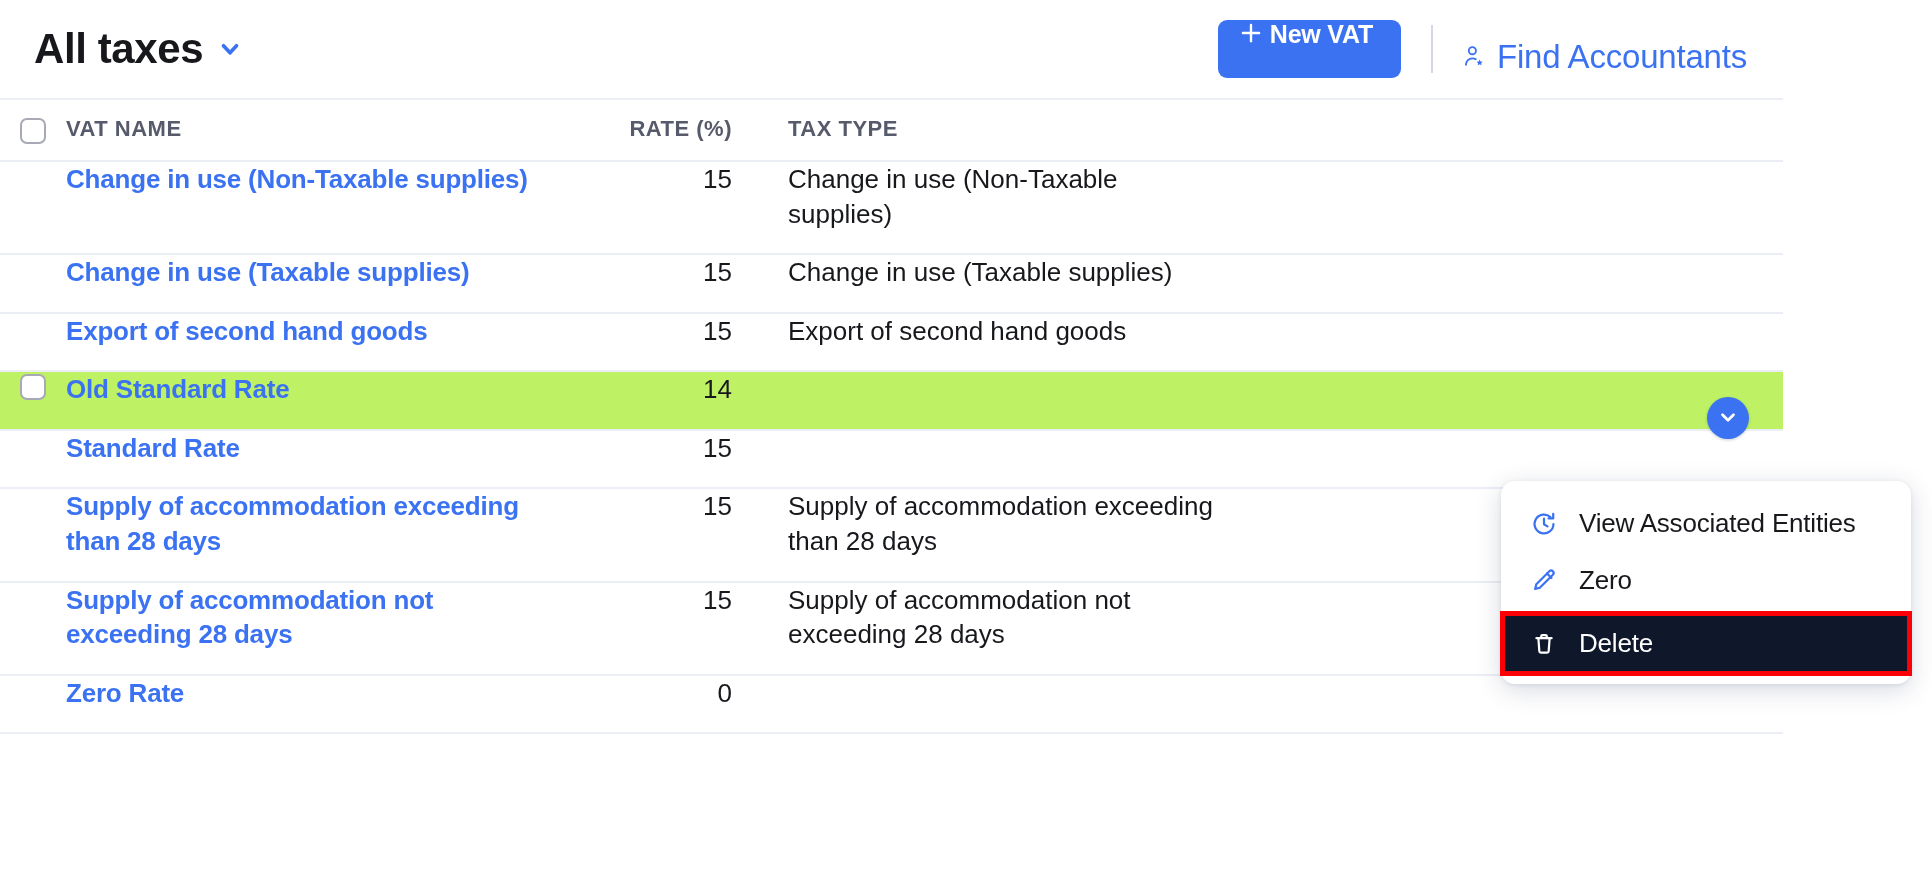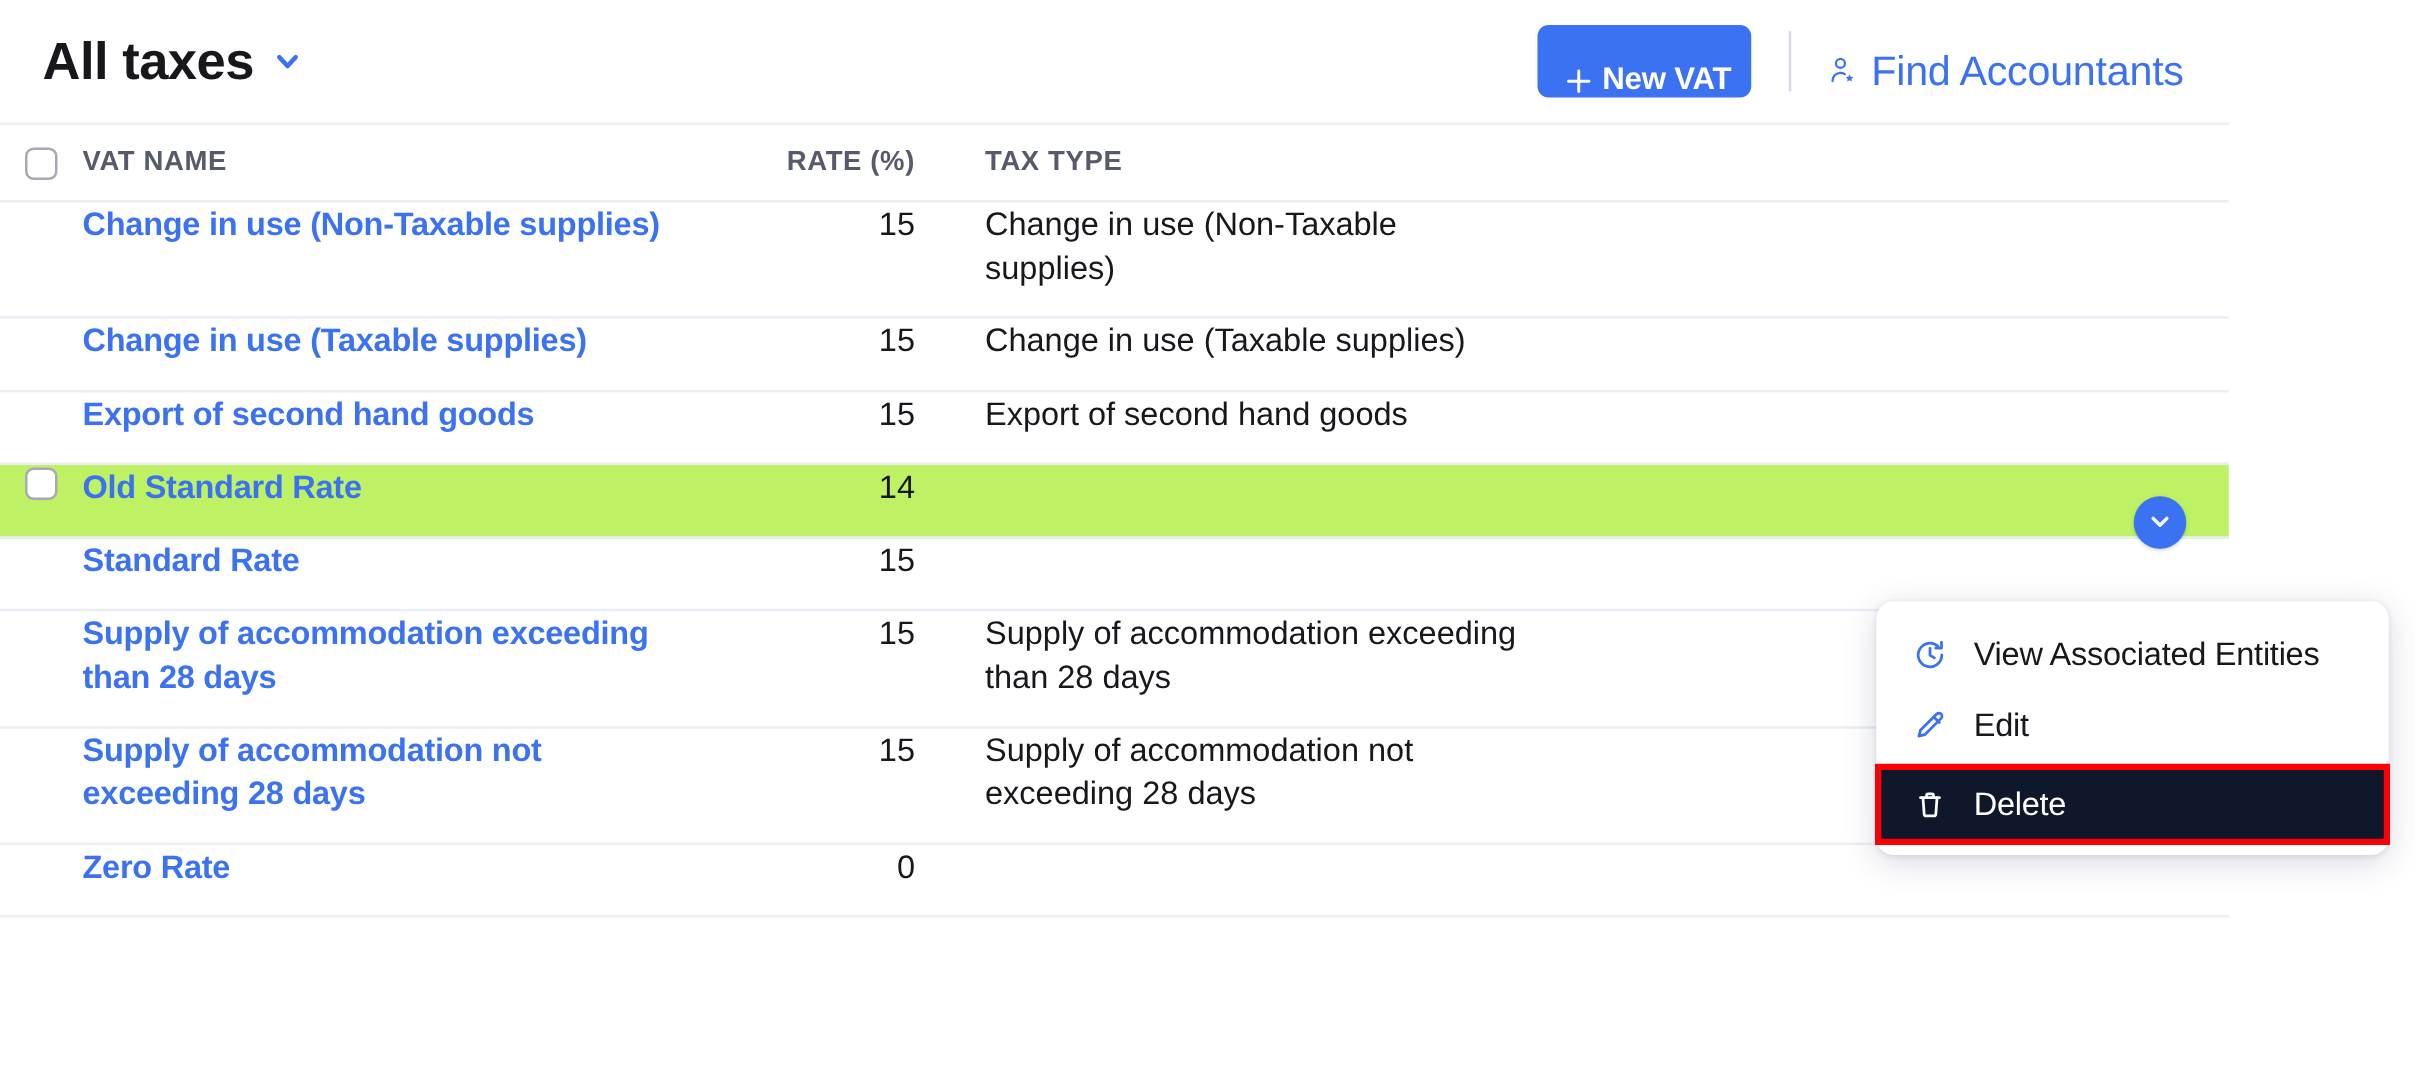--- a/index.html
+++ b/index.html
@@ -49,25 +49,25 @@
   }
 
   .header-right {
     margin-left: auto;
     display: flex;
     align-items: center;
   }
 
   .btn-new {
     display: inline-flex;
-    align-items: flex-end;
+    align-items: flex-start;
     justify-content: center;
     gap: 6px;
     height: 58px;
-    padding: 0 16px 0 20px;
+    padding: 0 28px 0 20px;
     background: #3b72f2;
     color: #ffffff;
     border: none;
     border-radius: 9px;
     font-family: "Liberation Sans", sans-serif;
     font-size: 25px;
     font-weight: 600;
     letter-spacing: -0.2px;
     cursor: pointer;
   }
@@ -428,21 +428,21 @@
       <span>View Associated Entities</span>
     </div>
 
     <div class="menu-item">
       <span class="mi-icon">
         <svg width="28" height="28" viewBox="0 0 24 24" fill="none" stroke="currentColor" stroke-width="1.9" stroke-linecap="round" stroke-linejoin="round">
           <path d="M16.6 3.6a2.1 2.1 0 0 1 3 3L8.4 17.8l-4 1 1-4z"></path>
           <line x1="14.6" y1="5.6" x2="18.4" y2="9.4"></line>
         </svg>
       </span>
-      <span>Edit</span>
+      <span>Zero</span>
     </div>
 
     <div class="menu-item highlighted">
       <span class="mi-icon">
         <svg width="28" height="28" viewBox="0 0 24 24" fill="none" stroke="currentColor" stroke-width="1.9" stroke-linecap="round" stroke-linejoin="round">
           <path d="M5.5 7h13"></path>
           <path d="M9.6 7V5.4c0-.6.5-1.1 1.1-1.1h2.6c.6 0 1.1.5 1.1 1.1V7"></path>
           <path d="M7.2 7.2l.8 11c.05.7.6 1.25 1.3 1.25h5.4c.7 0 1.25-.55 1.3-1.25l.8-11"></path>
         </svg>
       </span>

